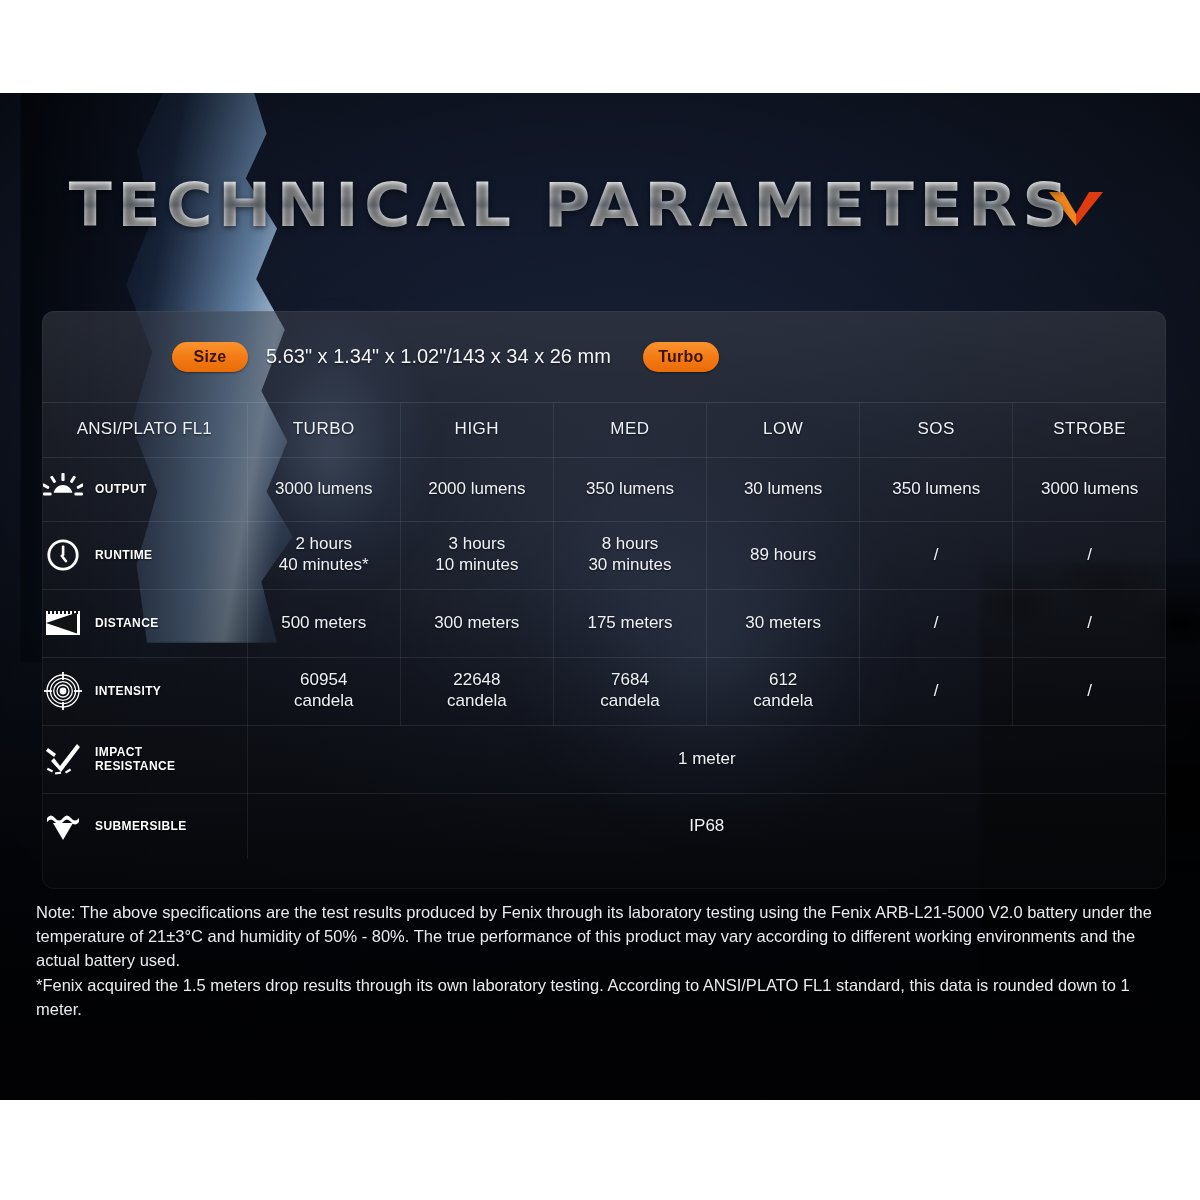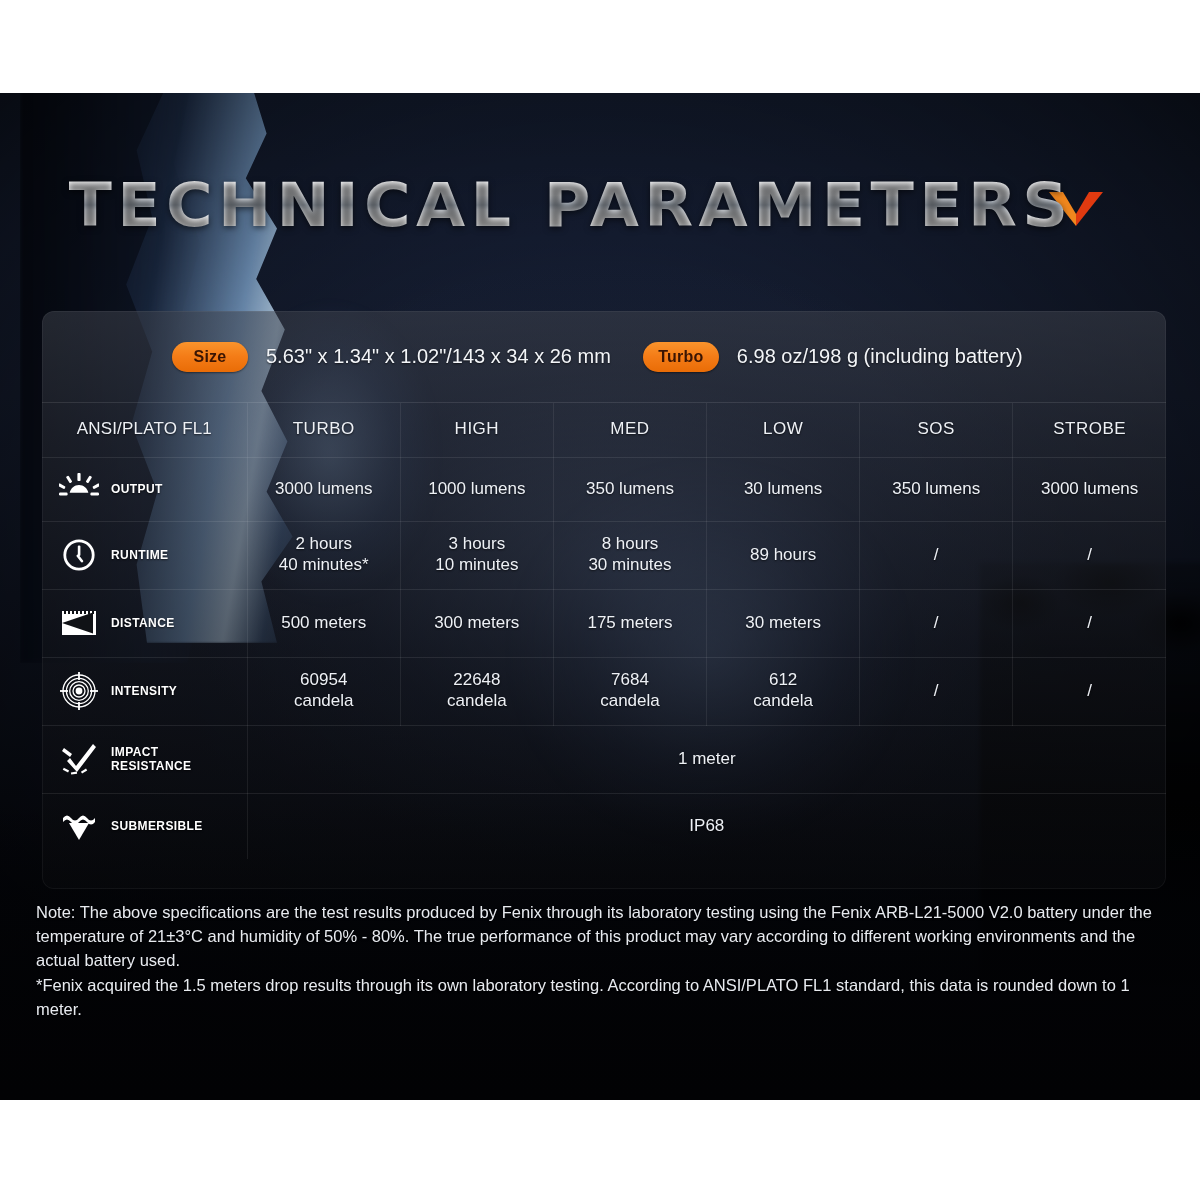--- a/index.html
+++ b/index.html
@@ -192,21 +192,21 @@
   #spec-table th, #spec-table td {
     border-bottom: 1px solid rgba(255,255,255,0.085);
     border-right: 1px solid rgba(255,255,255,0.075);
     text-align: center;
     vertical-align: middle;
     color: #eef1f6;
     font-size: 17px;
     font-weight: normal;
     line-height: 1.22;
     text-shadow: 0 1px 2px rgba(0,0,0,0.65);
-    padding: 0 16px;
+    padding: 0 0;
   }
   #spec-table td:last-child, #spec-table th:last-child { border-right: none; }
   #spec-table tr:last-child td { border-bottom: none; }
 
   thead th {
     height: 54px;
     color: #f07a1a;
     font-weight: bold;
     font-size: 19px;
     letter-spacing: 0.5px;
@@ -286,21 +286,20 @@
       </svg>
     </div>
 
     <div id="spec-panel">
 
       <div id="size-strip">
         <span class="pill">Size</span>
         <span class="strip-val">5.63" x 1.34" x 1.02"/143 x 34 x 26 mm</span>
         <span id="weight-pill-wrap">
           <span class="pill">Turbo</span>
-          <span class="strip-val">6.98 oz/198 g (including battery)</span>
         </span>
       </div>
 
       <table id="spec-table">
         <colgroup>
           <col class="c-label">
             <col class="c-mode">
             <col class="c-mode">
             <col class="c-mode">
           <col class="c-mode">
@@ -334,21 +333,21 @@
                       <rect x="35.8" y="9.5" width="3" height="7.4" rx="1" transform="rotate(62 37.3 13.2)"></rect>
                       <rect x="0" y="19.5" width="8.6" height="3" rx="1.2"></rect>
                       <rect x="31.4" y="19.5" width="8.6" height="3" rx="1.2"></rect>
                     </g>
                   </svg>
                 </span>
                 <span class="rowlabel-text">OUTPUT</span>
               </div>
             </td>
             <td>3000 lumens</td>
-            <td>1000 lumens</td>
+            <td>2000 lumens</td>
             <td>350 lumens</td>
             <td>30 lumens</td>
             <td>350 lumens</td>
             <td>3000 lumens</td>
           </tr>
 
           <tr class="r-runtime">
             <td class="rowlabel">
               <div class="rowlabel-inner">
                 <span class="icon-box">

